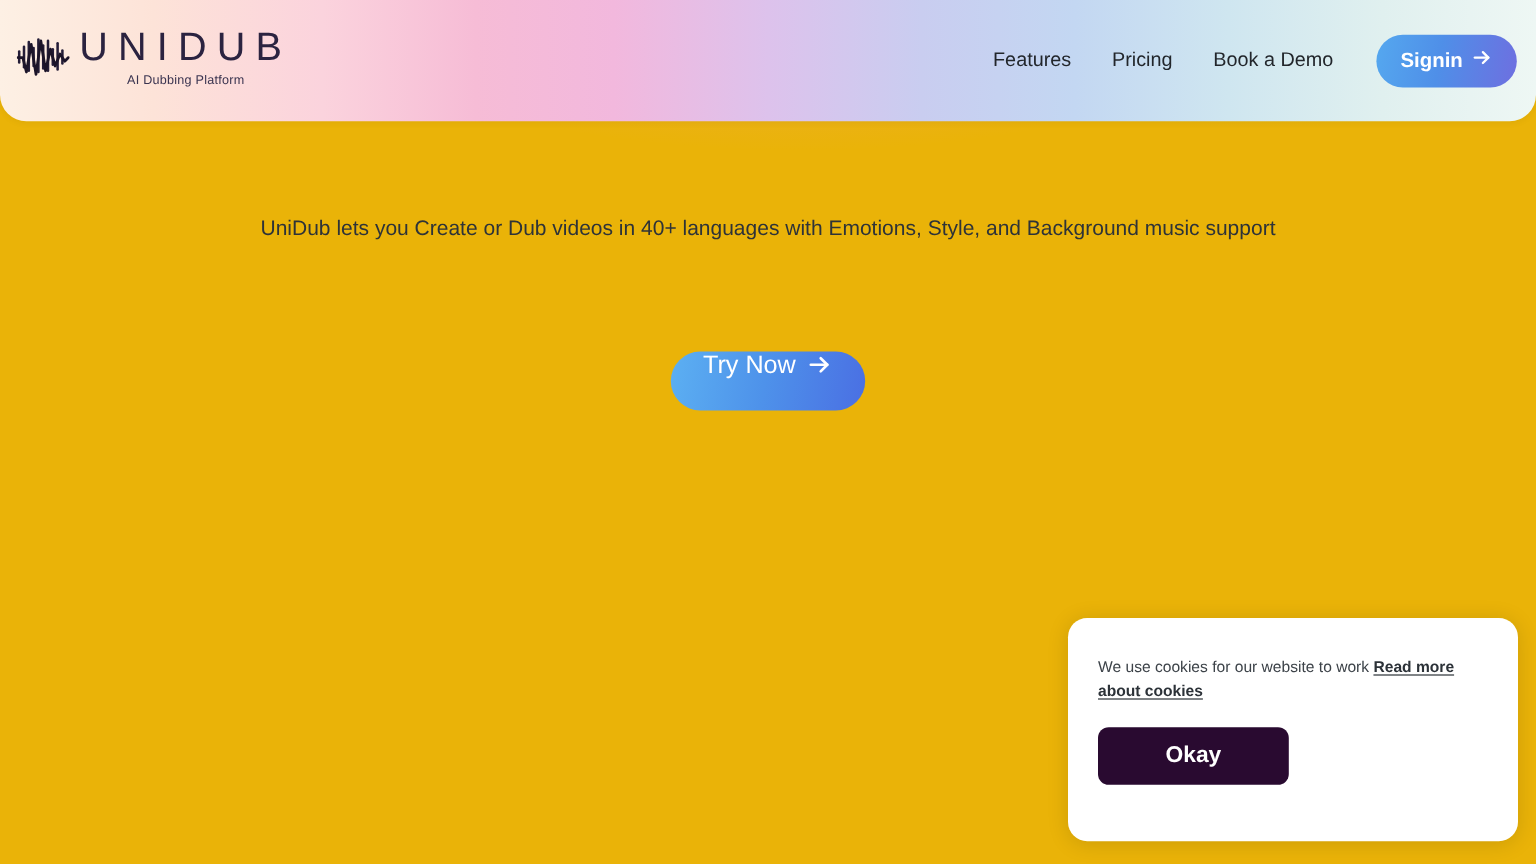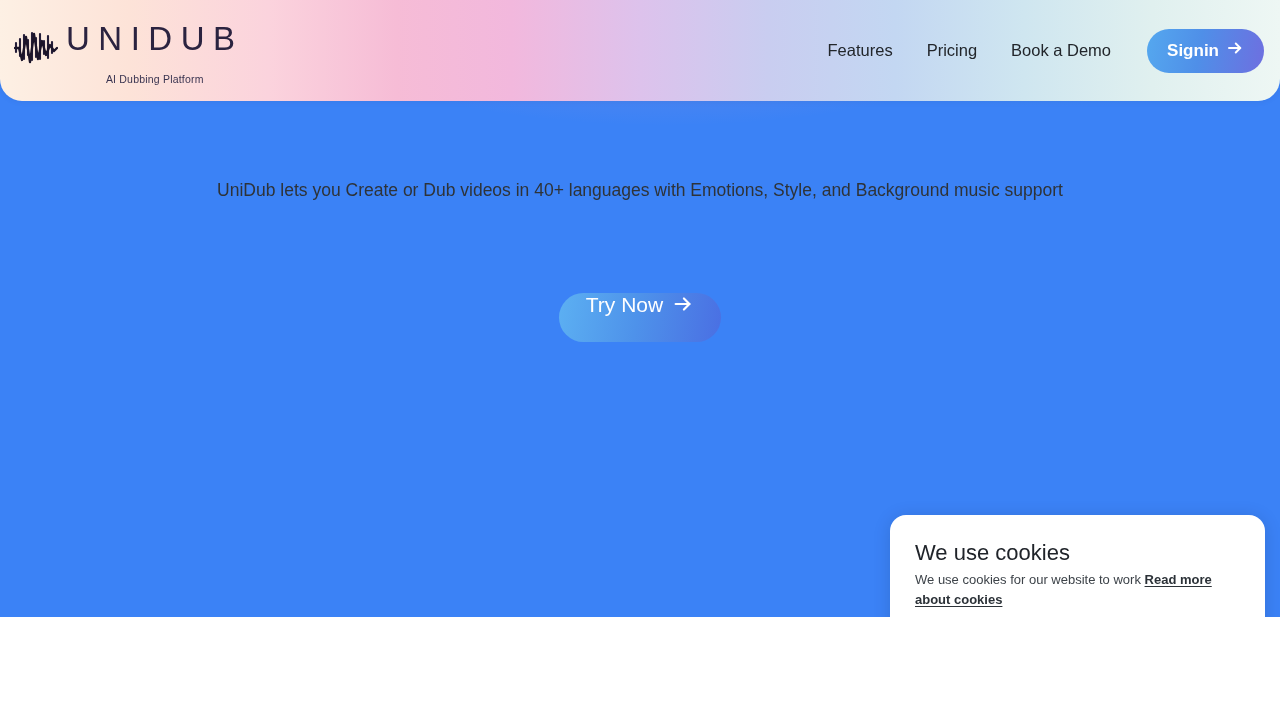--- a/index.html
+++ b/index.html
@@ -7,22 +7,22 @@
   html, body {
     width:1280px; height:720px;
     overflow:hidden;
     font-family:"Liberation Sans", sans-serif;
     background:#ffffff;
   }
 
   
   #page {
     position:relative;
-    width:1280px; height:617px;
-    background:#3b82f6;
+    width:1280px; height:720px;
+    background:#eab308;
     overflow:hidden;
   }
 
   
   .bg-haze {
     position:absolute; left:0; top:0; width:1280px; height:360px;
     background:
       radial-gradient(620px 230px at 52% -40px, rgba(244,160,190,0.40), rgba(244,160,190,0) 72%),
       radial-gradient(520px 210px at 14% -60px, rgba(250,205,170,0.34), rgba(250,205,170,0) 72%),
       radial-gradient(560px 220px at 82% -50px, rgba(168,206,244,0.30), rgba(168,206,244,0) 72%);
@@ -64,21 +64,21 @@
     letter-spacing:8.5px;
     color:#2b2340;
     font-weight:400;
     line-height:1.05;
     white-space:nowrap;
   }
   .logo-tag {
     font-size:10.5px;
     color:#3a3450;
     letter-spacing:0.2px;
-    margin-top:16px;
+    margin-top:4px;
     white-space:nowrap;
     text-align:center;
   }
 
   
   .nav {
     position:absolute; right:16px; top:0; height:101px;
     display:flex; align-items:center; gap:0;
   }
   .nav-link {
@@ -244,18 +244,17 @@
       <span>
         <svg viewBox="0 0 24 24" fill="none" stroke="#ffffff" stroke-width="2.4" stroke-linecap="round" stroke-linejoin="round">
           <line x1="4" y1="12" x2="19" y2="12"></line>
           <polyline points="13,6 19,12 13,18"></polyline>
         </svg>
       </span>
     </button>
   </div>
 
   <div id="cookie-banner">
-    <div class="cookie-title">We use cookies</div>
     <div class="cookie-body"><span>We use cookies for our website to work </span><a class="cookie-link">Read more about cookies</a></div>
     <button class="okay-btn">Okay</button>
   </div>
 
 </div>
 
 </body></html>

